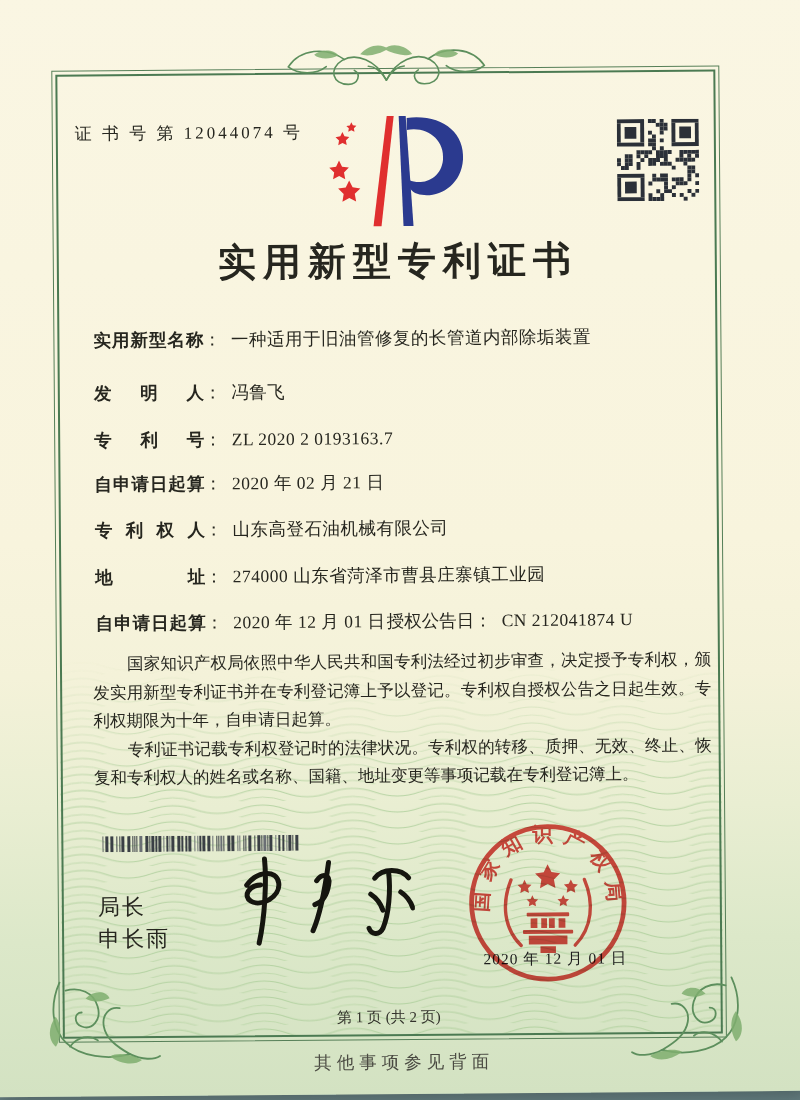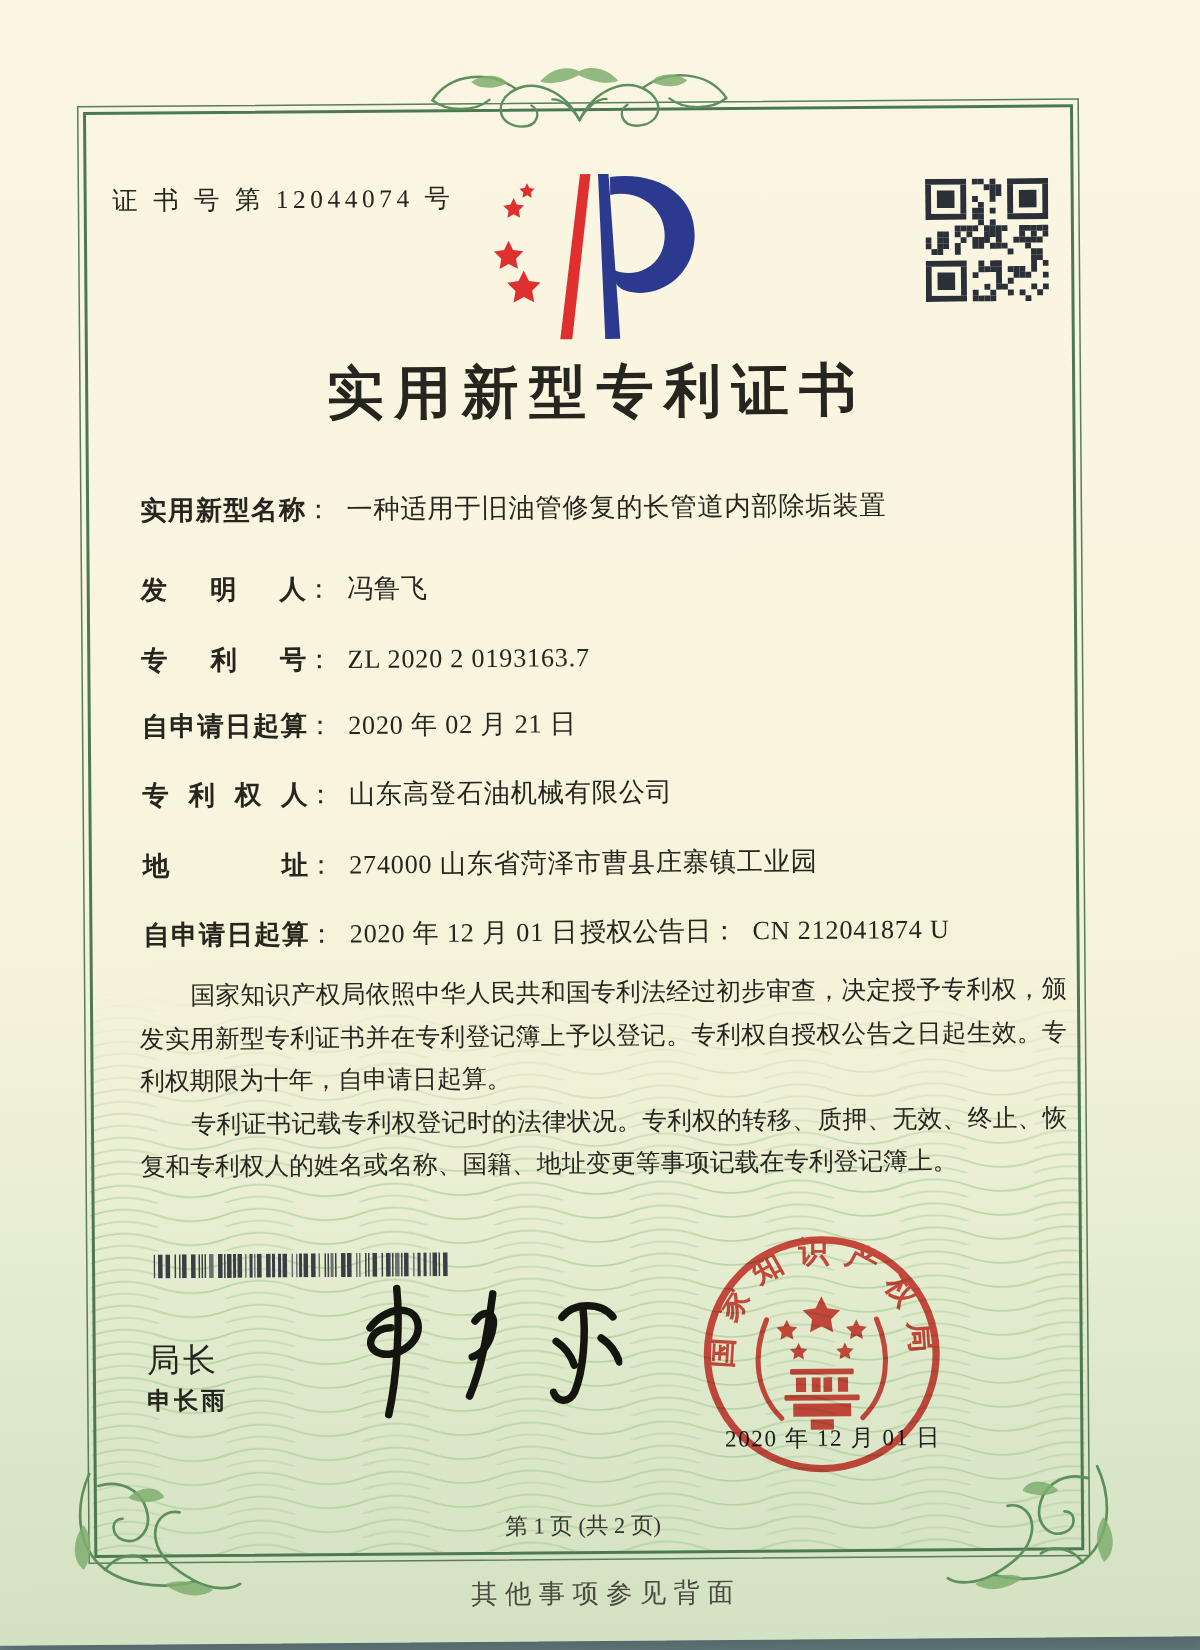--- a/index.html
+++ b/index.html
@@ -21,21 +21,21 @@
   .txt{position:absolute;color:#26261f;white-space:nowrap;}
   #cert-number{left:88px;top:132px;font-size:17px;letter-spacing:3px;}
   #doc-title{left:70px;top:248px;width:680px;text-align:center;font-size:38px;font-weight:bold;letter-spacing:7px;white-space:nowrap;}
   .field-row{left:105px;font-size:17.5px;}
   .flabel{display:inline-block;width:110px;text-align:justify;text-align-last:justify;font-weight:bold;}
   .fcolon{display:inline-block;margin-right:10px;}
   .fvalue{letter-spacing:0.5px;}
   .para-wrap{position:absolute;left:102px;top:660px;width:618px;color:#26261f;}
   .para-wrap p{margin:0;font-size:16.5px;line-height:28.5px;text-indent:34px;text-align:justify;}
   #officer-title{left:105px;top:902px;font-size:22px;letter-spacing:2px;}
-  #officer-name{left:105px;top:934px;font-size:16px;letter-spacing:2px;font-weight:bold;}
+  #officer-name{left:105px;top:934px;font-size:22px;letter-spacing:2px;}
   #seal-date{left:472px;top:962px;width:180px;text-align:center;font-size:15.5px;letter-spacing:1px;color:#1d1d1d;z-index:4;}
   #page-info{left:90px;top:1020px;width:610px;text-align:center;font-size:15px;color:#33332c;}
   #back-note{left:90px;top:1062px;width:640px;text-align:center;font-size:17.5px;letter-spacing:5px;color:#4a4a42;}
   
   #logo{position:absolute;left:338px;top:126px;width:150px;height:114px;}
   #qr{position:absolute;left:630px;top:133px;width:82px;height:82px;}
   #barcode{position:absolute;left:110px;top:846px;width:198px;height:16px;}
   #signature{position:absolute;left:232px;top:862px;width:190px;height:100px;z-index:3;}
   #seal{position:absolute;left:472px;top:833px;width:166px;height:166px;z-index:5;mix-blend-mode:multiply;opacity:.93;}
   #waves{position:absolute;left:68px;top:668px;width:662px;height:378px;z-index:0;}

